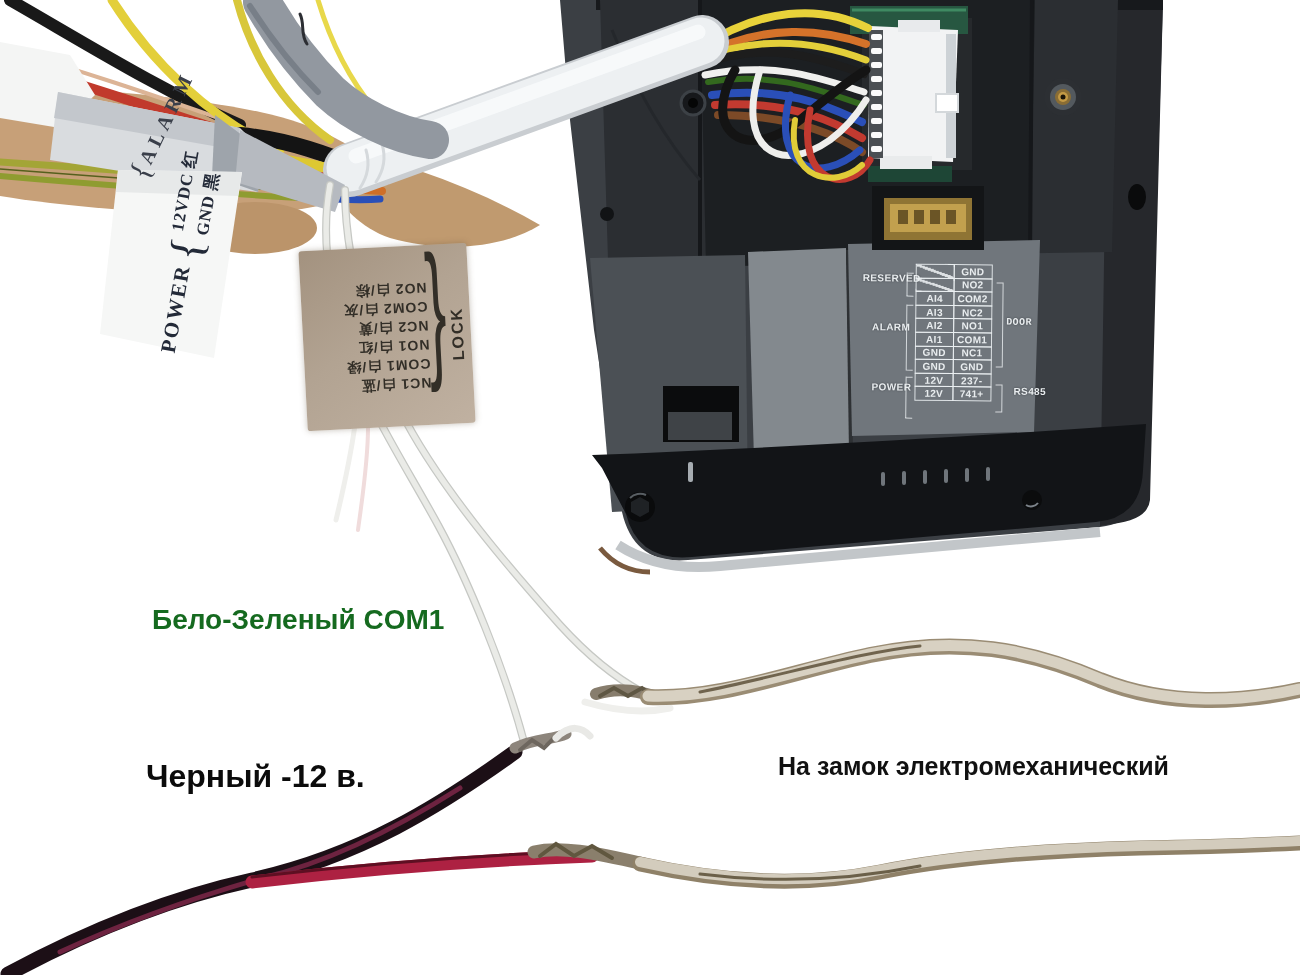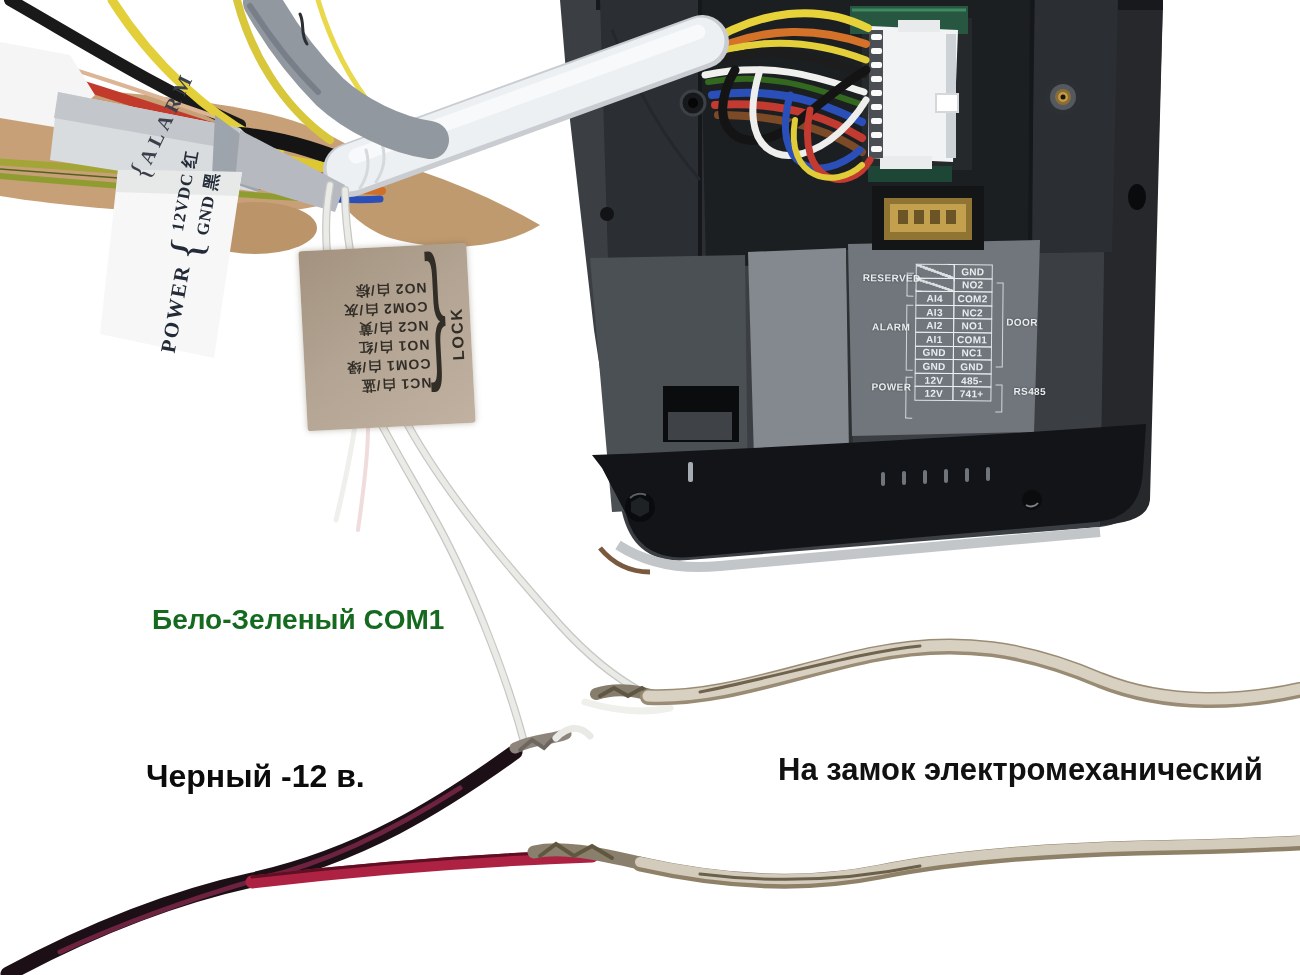--- a/index.html
+++ b/index.html
@@ -6,21 +6,21 @@
   html,body { background:#ffffff; }
   .page { position:relative; width:1300px; height:975px; background:#ffffff; overflow:hidden;
           font-family:"Liberation Sans", sans-serif; }
   .photo-svg { position:absolute; left:0; top:0; }
 
   
   .ann { position:absolute; font-weight:bold; white-space:nowrap;margin-top:18px; }
   .ann-com1 { left:152px; top:586px; font-size:28px; color:#156a1f; }
   .ann-no1  { left:524px; top:586px; font-size:28px; color:#a3202d; }
   .ann-black{ left:146px; top:740px; font-size:32px; color:#0b0b0b; }
-  .ann-lock { left:778px; top:734px; font-size:31px; color:#111111; }
+  .ann-lock { left:778px; top:734px; font-size:25px; color:#111111; }
   .ann-red  { left:227px; top:890px; font-size:32px; color:#0b0b0b; }
 
   
   .alarm-text { position:absolute; left:122px; top:170px; transform:rotate(-64deg);
       transform-origin:left top; font-family:"Liberation Serif", serif; font-weight:bold;
       color:#3a3f4a; font-size:20px; letter-spacing:5px; display:flex; align-items:center; gap:2px;}
   .alarm-text .brace { font-size:30px; letter-spacing:0; font-weight:normal; }
 
   
   .power-text { position:absolute; left:142px; top:348px; transform:rotate(-80deg);
@@ -286,21 +286,21 @@
     <div class="lrow">NO1 白/红</div>
     <div class="lrow">COM1 白/绿</div>
     <div class="lrow">NC1 白/蓝</div>
   </div>
 </div>
 
 <div class="tpanel">
   <span class="tlabel" style="left:12px; top:21px;">RESERVED</span>
   <span class="tlabel" style="left:22px; top:70px;">ALARM</span>
   <span class="tlabel" style="left:22px; top:130px;">POWER</span>
-  <span class="tlabel" style="left:156px; top:64px;">DOOR</span>
+  <span class="tlabel" style="left:156px; top:64px;font-family:Liberation Mono, monospace;">DOOR</span>
   <span class="tlabel" style="left:164px; top:133px;">RS485</span>
 
   <div class="tbr left" style="left:56px; top:21px;  width:7px; height:24px;"></div>
   <div class="tbr left" style="left:56px; top:53px;  width:7px; height:66px;"></div>
   <div class="tbr left" style="left:56px; top:125px; width:7px; height:42px;"></div>
   <div class="tbr right" style="left:146px; top:30px;  width:7px; height:85px;"></div>
   <div class="tbr right" style="left:146px; top:132px; width:7px; height:28px;"></div>
 
   <div class="tgrid">
     <div class="trow">
@@ -330,21 +330,21 @@
     <div class="trow">
           <span class="tcell">GND</span>
           <span class="tcell">NC1</span>
         </div>
     <div class="trow">
           <span class="tcell">GND</span>
           <span class="tcell">GND</span>
         </div>
     <div class="trow">
           <span class="tcell">12V</span>
-          <span class="tcell">485-</span>
+          <span class="tcell">237-</span>
         </div>
     <div class="trow">
           <span class="tcell">12V</span>
           <span class="tcell">741+</span>
         </div>
   </div>
 </div>
 
 <div class="ann ann-com1">Бело-Зеленый COM1</div>
 <div class="ann ann-black">Черный -12 в.</div>

